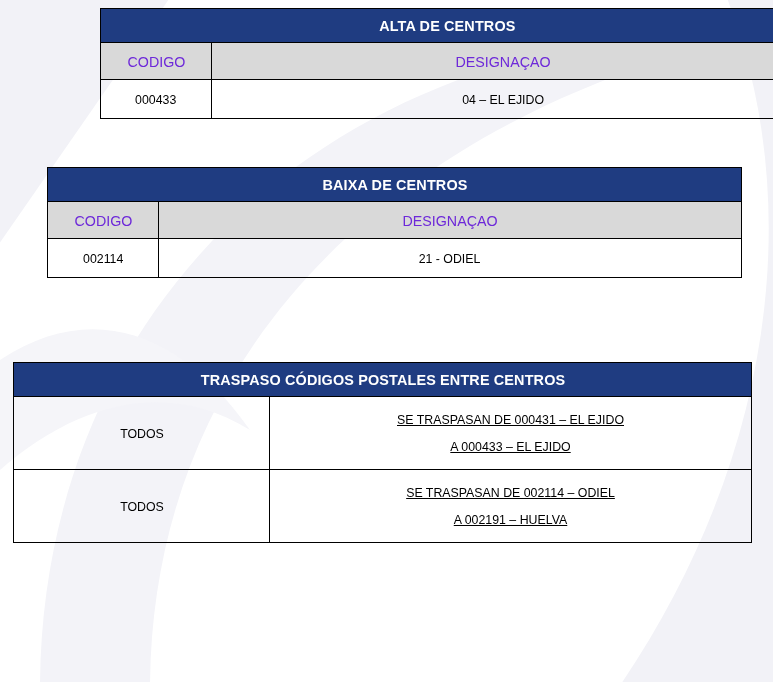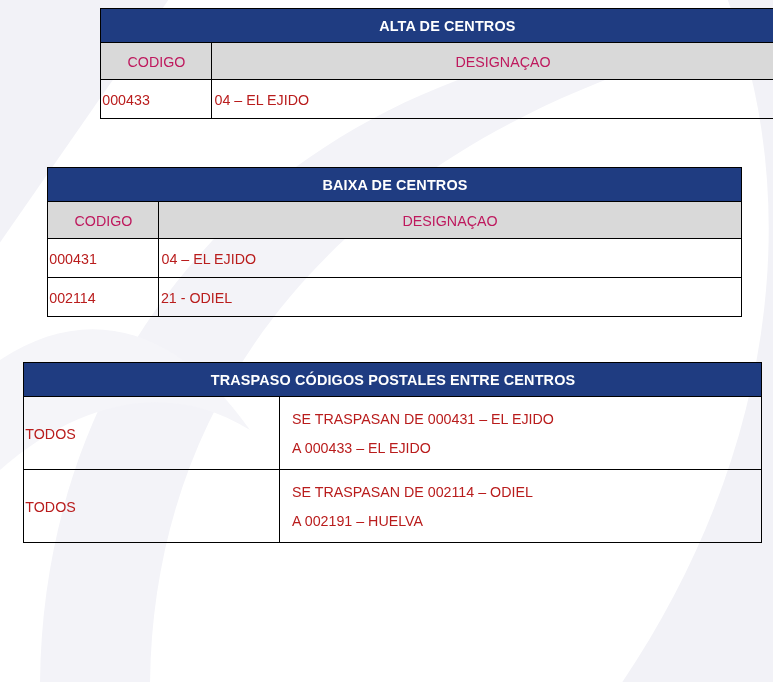--- a/index.html
+++ b/index.html
@@ -58,37 +58,37 @@
     transform-origin: center;
   }
   .tbl-title span {
     display: inline-block;
     transform: scaleX(0.93);
   }
 
   
   .col-head {
     background: #D9D9D9;
-    color: #be185d;
+    color: #6d28d9;
     font-size: 15px;
     text-align: center;
     height: 36px;
     vertical-align: middle;
   }
   .col-head span {
     display: inline-block;
     transform: scaleX(0.95);
   }
 
   
   .cell {
     background: transparent;
-    color: #b91c1c;
-    font-size: 15px;
-    text-align: left;
+    color: #000000;
+    font-size: 13px;
+    text-align: center;
     vertical-align: middle;
     height: 38px;
   }
   .cell span {
     display: inline-block;
     transform: scaleX(0.95);
   }
 
   .cell-tall {
     height: 72px;
@@ -107,23 +107,24 @@
     top: 8px;
     width: 694px;
     margin-left: 48px;
   }
   #table-baixa {
     left: 47px;
     top: 167px;
     width: 694px;
   }
   #table-traspaso {
-    left: 23px;
+    left: 13px;
     top: 362px;
     width: 738px;
+    text-decoration: underline;
   }
 </style>
 </head>
 <body>
 
 <svg id="watermark-layer" width="773" height="682" viewBox="0 0 773 682" aria-hidden="true">
   <defs>
     <clipPath id="pageclip">
         <rect x="0" y="0" width="773" height="682"></rect>
       </clipPath>
@@ -165,24 +166,20 @@
       </colgroup>
     <tbody>
       <tr>
         <td class="tbl-title" colspan="2"><span>BAIXA DE CENTROS</span></td>
       </tr>
       <tr>
         <td class="col-head"><span>CODIGO</span></td>
         <td class="col-head"><span>DESIGNAÇAO</span></td>
       </tr>
       <tr>
-        <td class="cell"><span>000431</span></td>
-        <td class="cell"><span>04 – EL EJIDO</span></td>
-      </tr>
-      <tr>
         <td class="cell"><span>002114</span></td>
         <td class="cell"><span>21 - ODIEL</span></td>
       </tr>
     </tbody>
   </table>
 
   <table class="doc-table" id="table-traspaso">
     <colgroup>
         <col style="width:256px">
         <col style="width:482px">

